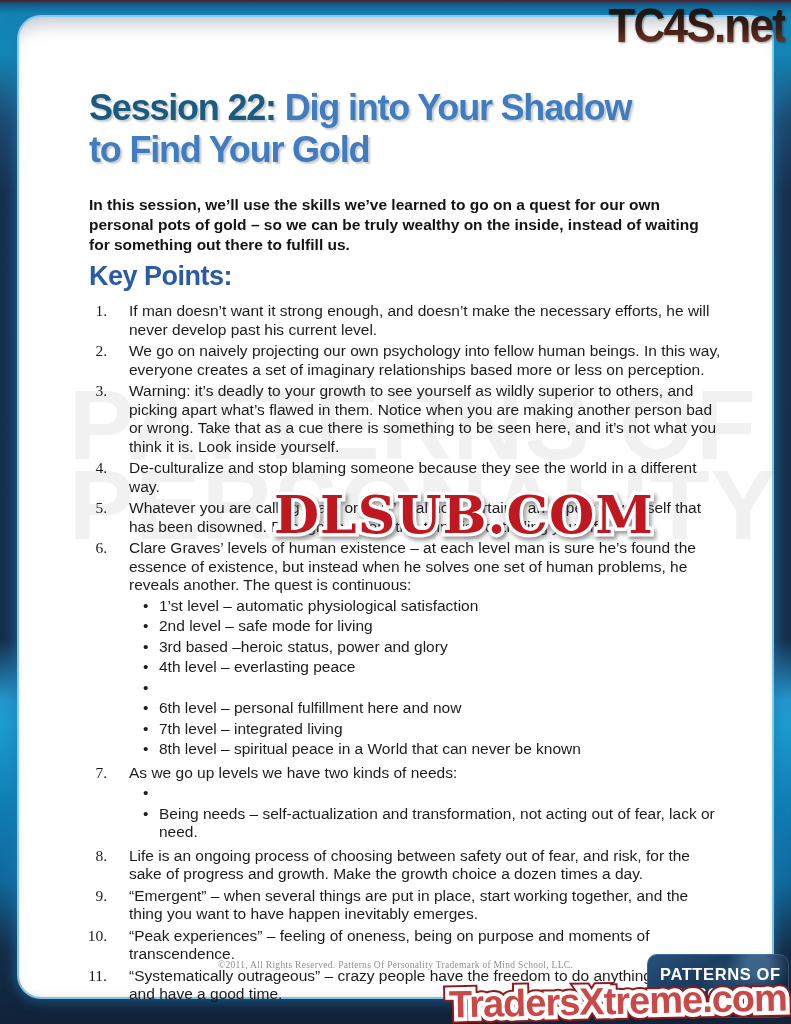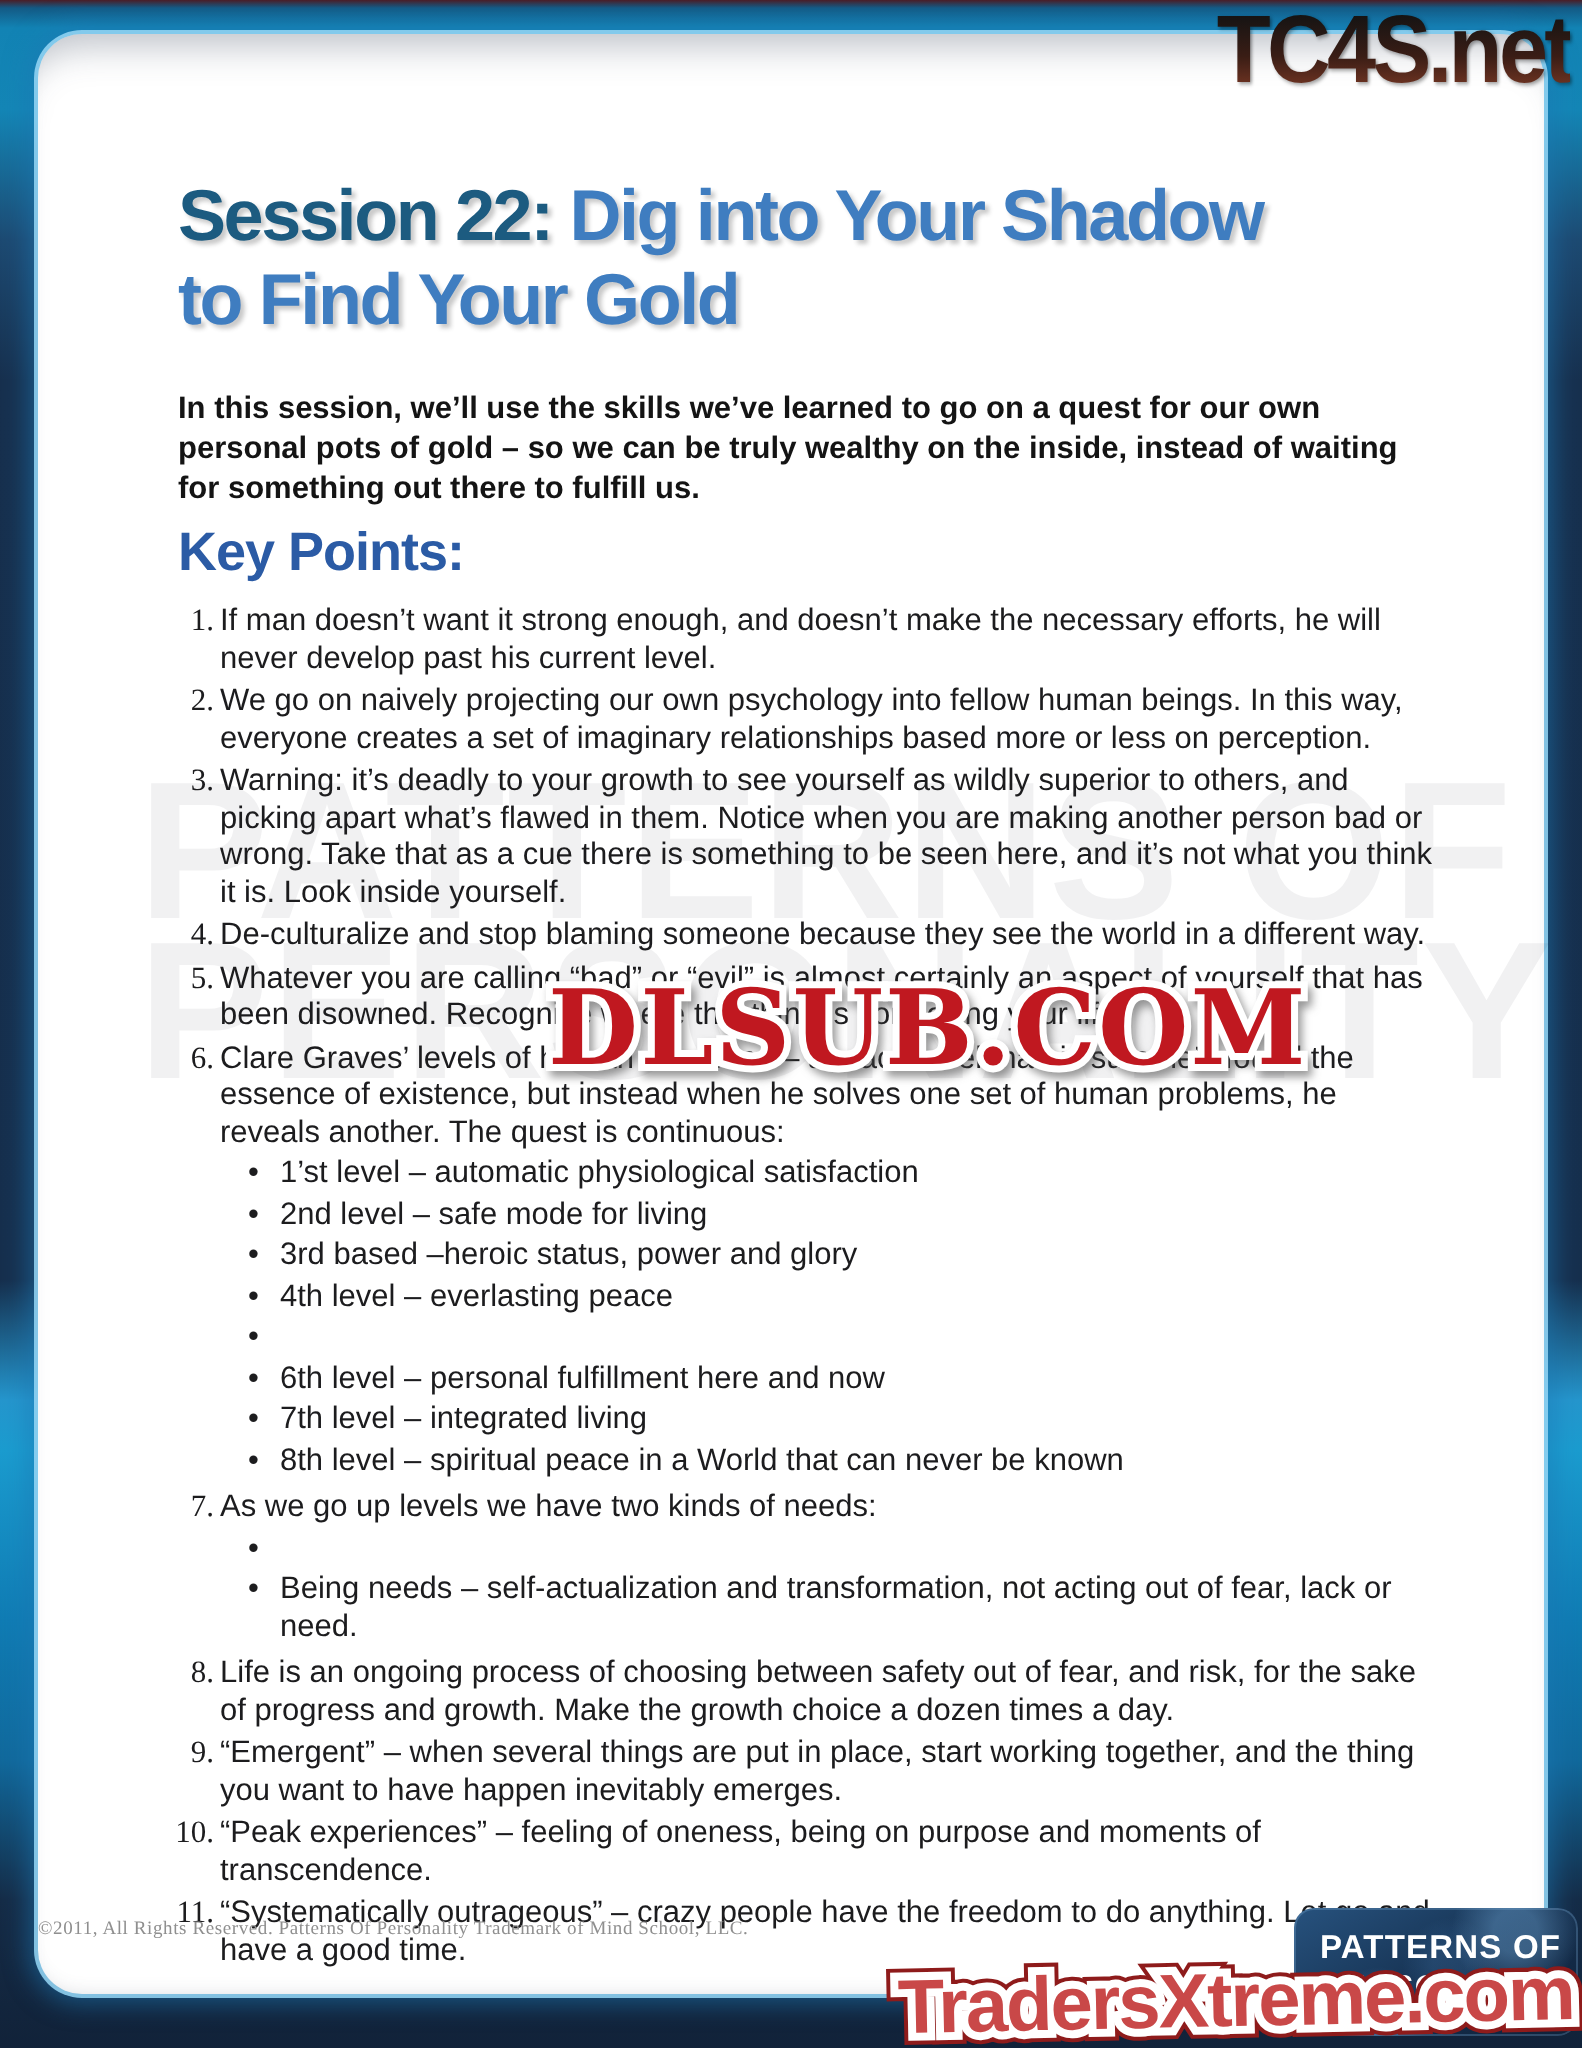--- a/index.html
+++ b/index.html
@@ -62,30 +62,30 @@
     letter-spacing:-0.5px;
   }
 
   
   .kp-list { margin-top:10px; margin-left:-6px; color:#1c1c1e; }
   .kp-item { display:flex; margin-bottom:3px; }
   .kp-num  {
     flex:0 0 24px; text-align:right; padding-right:0;
     font-family:"Liberation Serif", serif; font-size:15.5px; line-height:18.5px;
   }
-  .kp-body { margin-left:3px; width:640px; }
+  .kp-body { margin-left:22px; width:640px; }
   .kp-text { font-size:15.5px; line-height:18.5px; }
   .kp-bullets { margin-top:2px; }
   .bullet-row { display:flex; padding-left:14px; margin-bottom:2px; }
   .bullet-dot { flex:0 0 16px; font-size:15.5px; line-height:18.5px; }
   .bullet-text { font-size:15.5px; line-height:18.5px; }
 
   
   .footer {
-    position:absolute; left:0; right:0; bottom:27px; text-align:left;
+    position:absolute; left:0; right:0; bottom:27px; text-align:center;
     font-family:"Liberation Serif", serif; font-size:9.5px; color:#8f8f8f;
     letter-spacing:0.3px; z-index:1;
   }
 
   
 
   
   .wm-tc4s {
     position:absolute; top:-2px; right:6px; z-index:10;
     font-weight:bold; font-size:48px; letter-spacing:-2px;

